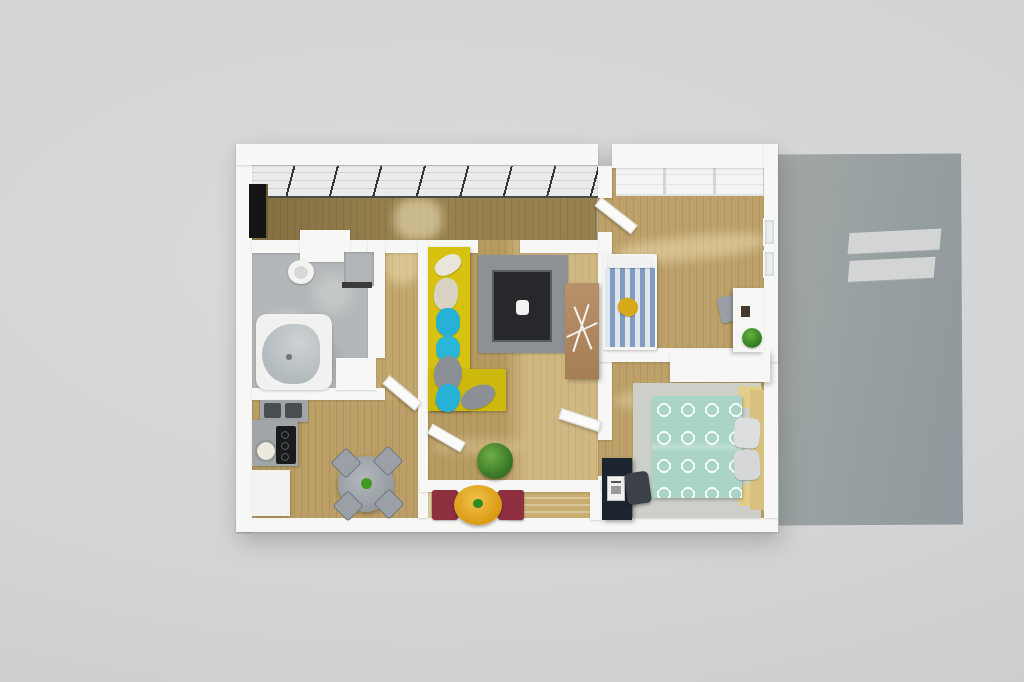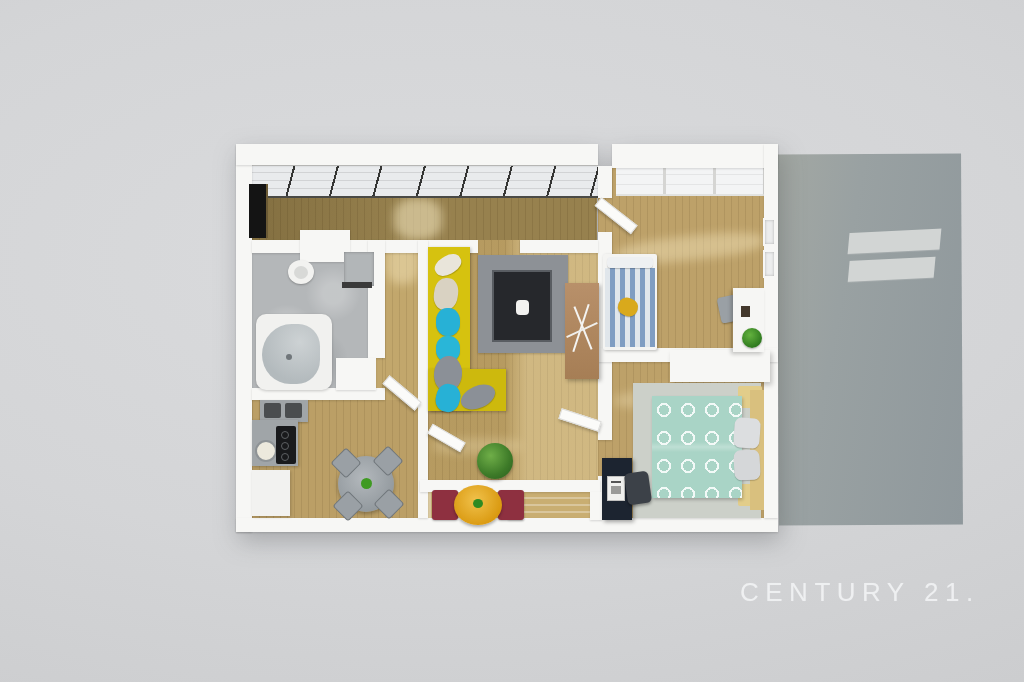--- a/index.html
+++ b/index.html
@@ -166,15 +166,14 @@
     </div>
     <div class="ab" style="left:390px;top:332px;width:24px;height:32px;background:#3c4148;border-radius:5px;transform:rotate(-8deg);box-shadow:0 2px 3px rgba(0,0,0,0.35);"></div>
 
     <div class="door" style="left:362px;top:56px;width:44px;height:9px;transform-origin:left center;transform:rotate(38deg);"></div>
     <div class="door" style="left:194px;top:283px;width:36px;height:9px;transform-origin:left center;transform:rotate(30deg);"></div>
     <div class="door" style="left:322px;top:281px;width:40px;height:9px;transform-origin:right center;transform:rotate(18deg);"></div>
     <div class="door" style="left:150px;top:234px;width:40px;height:9px;transform-origin:left center;transform:rotate(40deg);"></div>
 
   </div>
 
-  <div class="watermark">CENTURY 21.</div>
 
 </div>
 
 </body></html>

